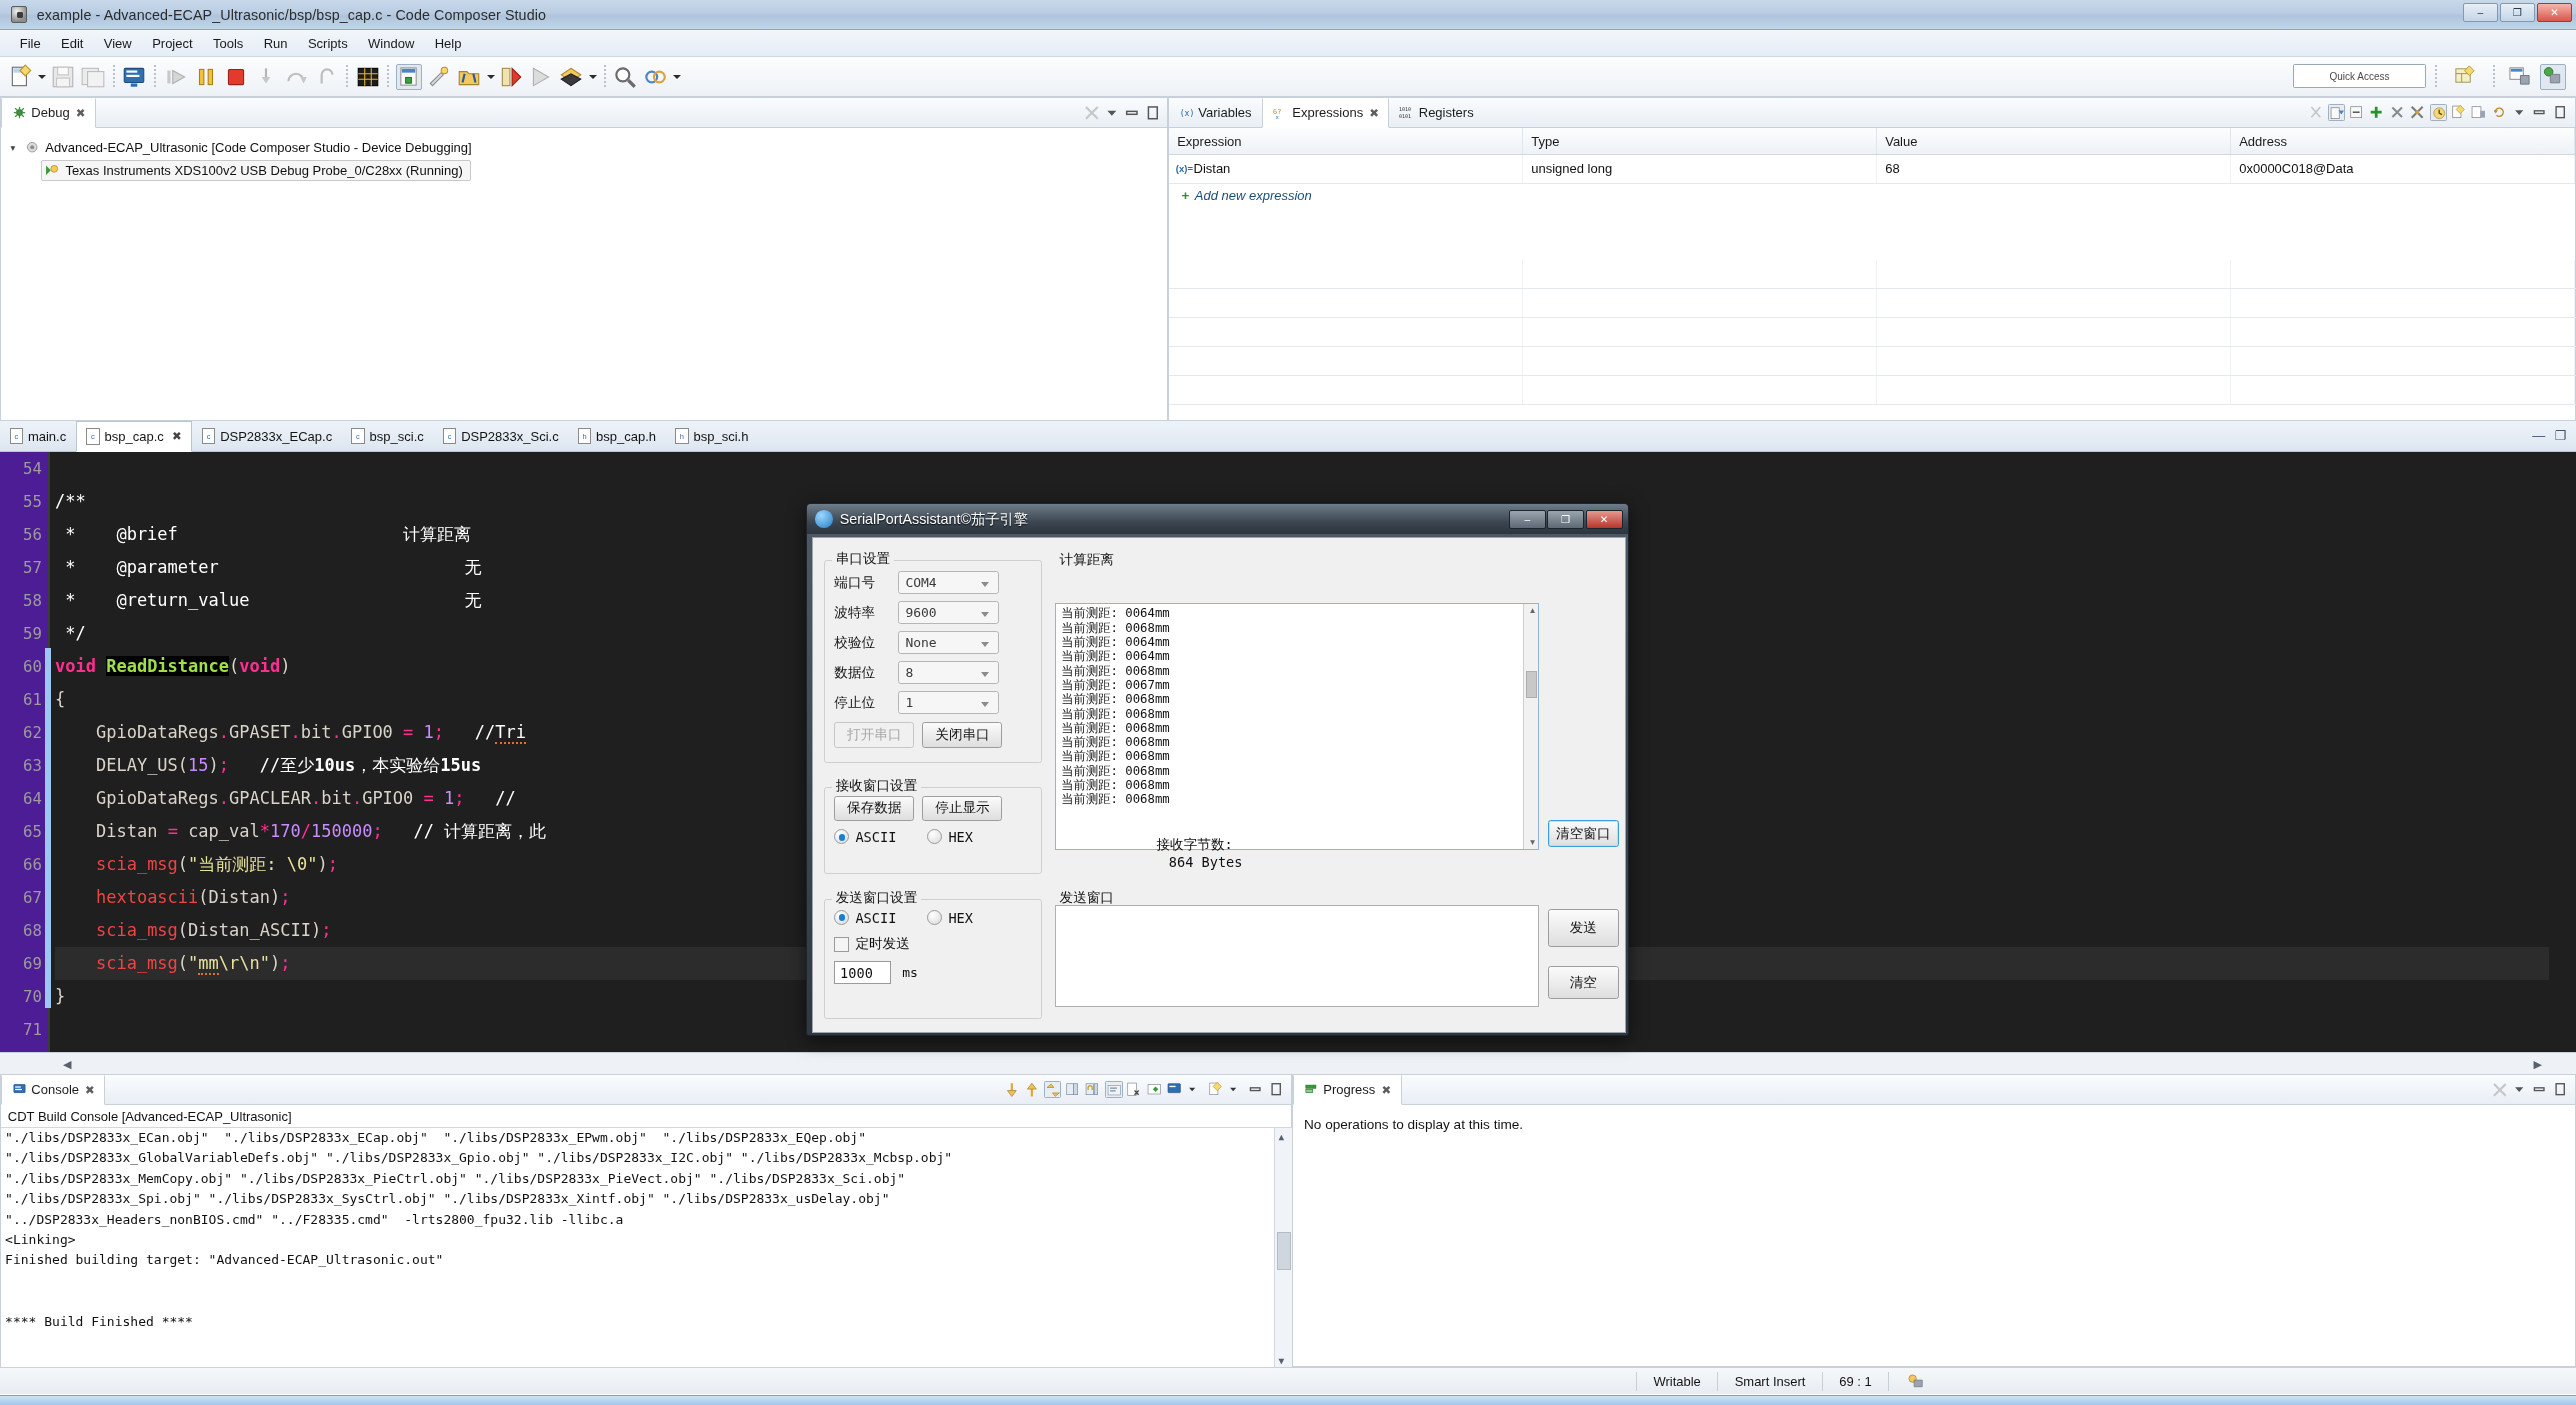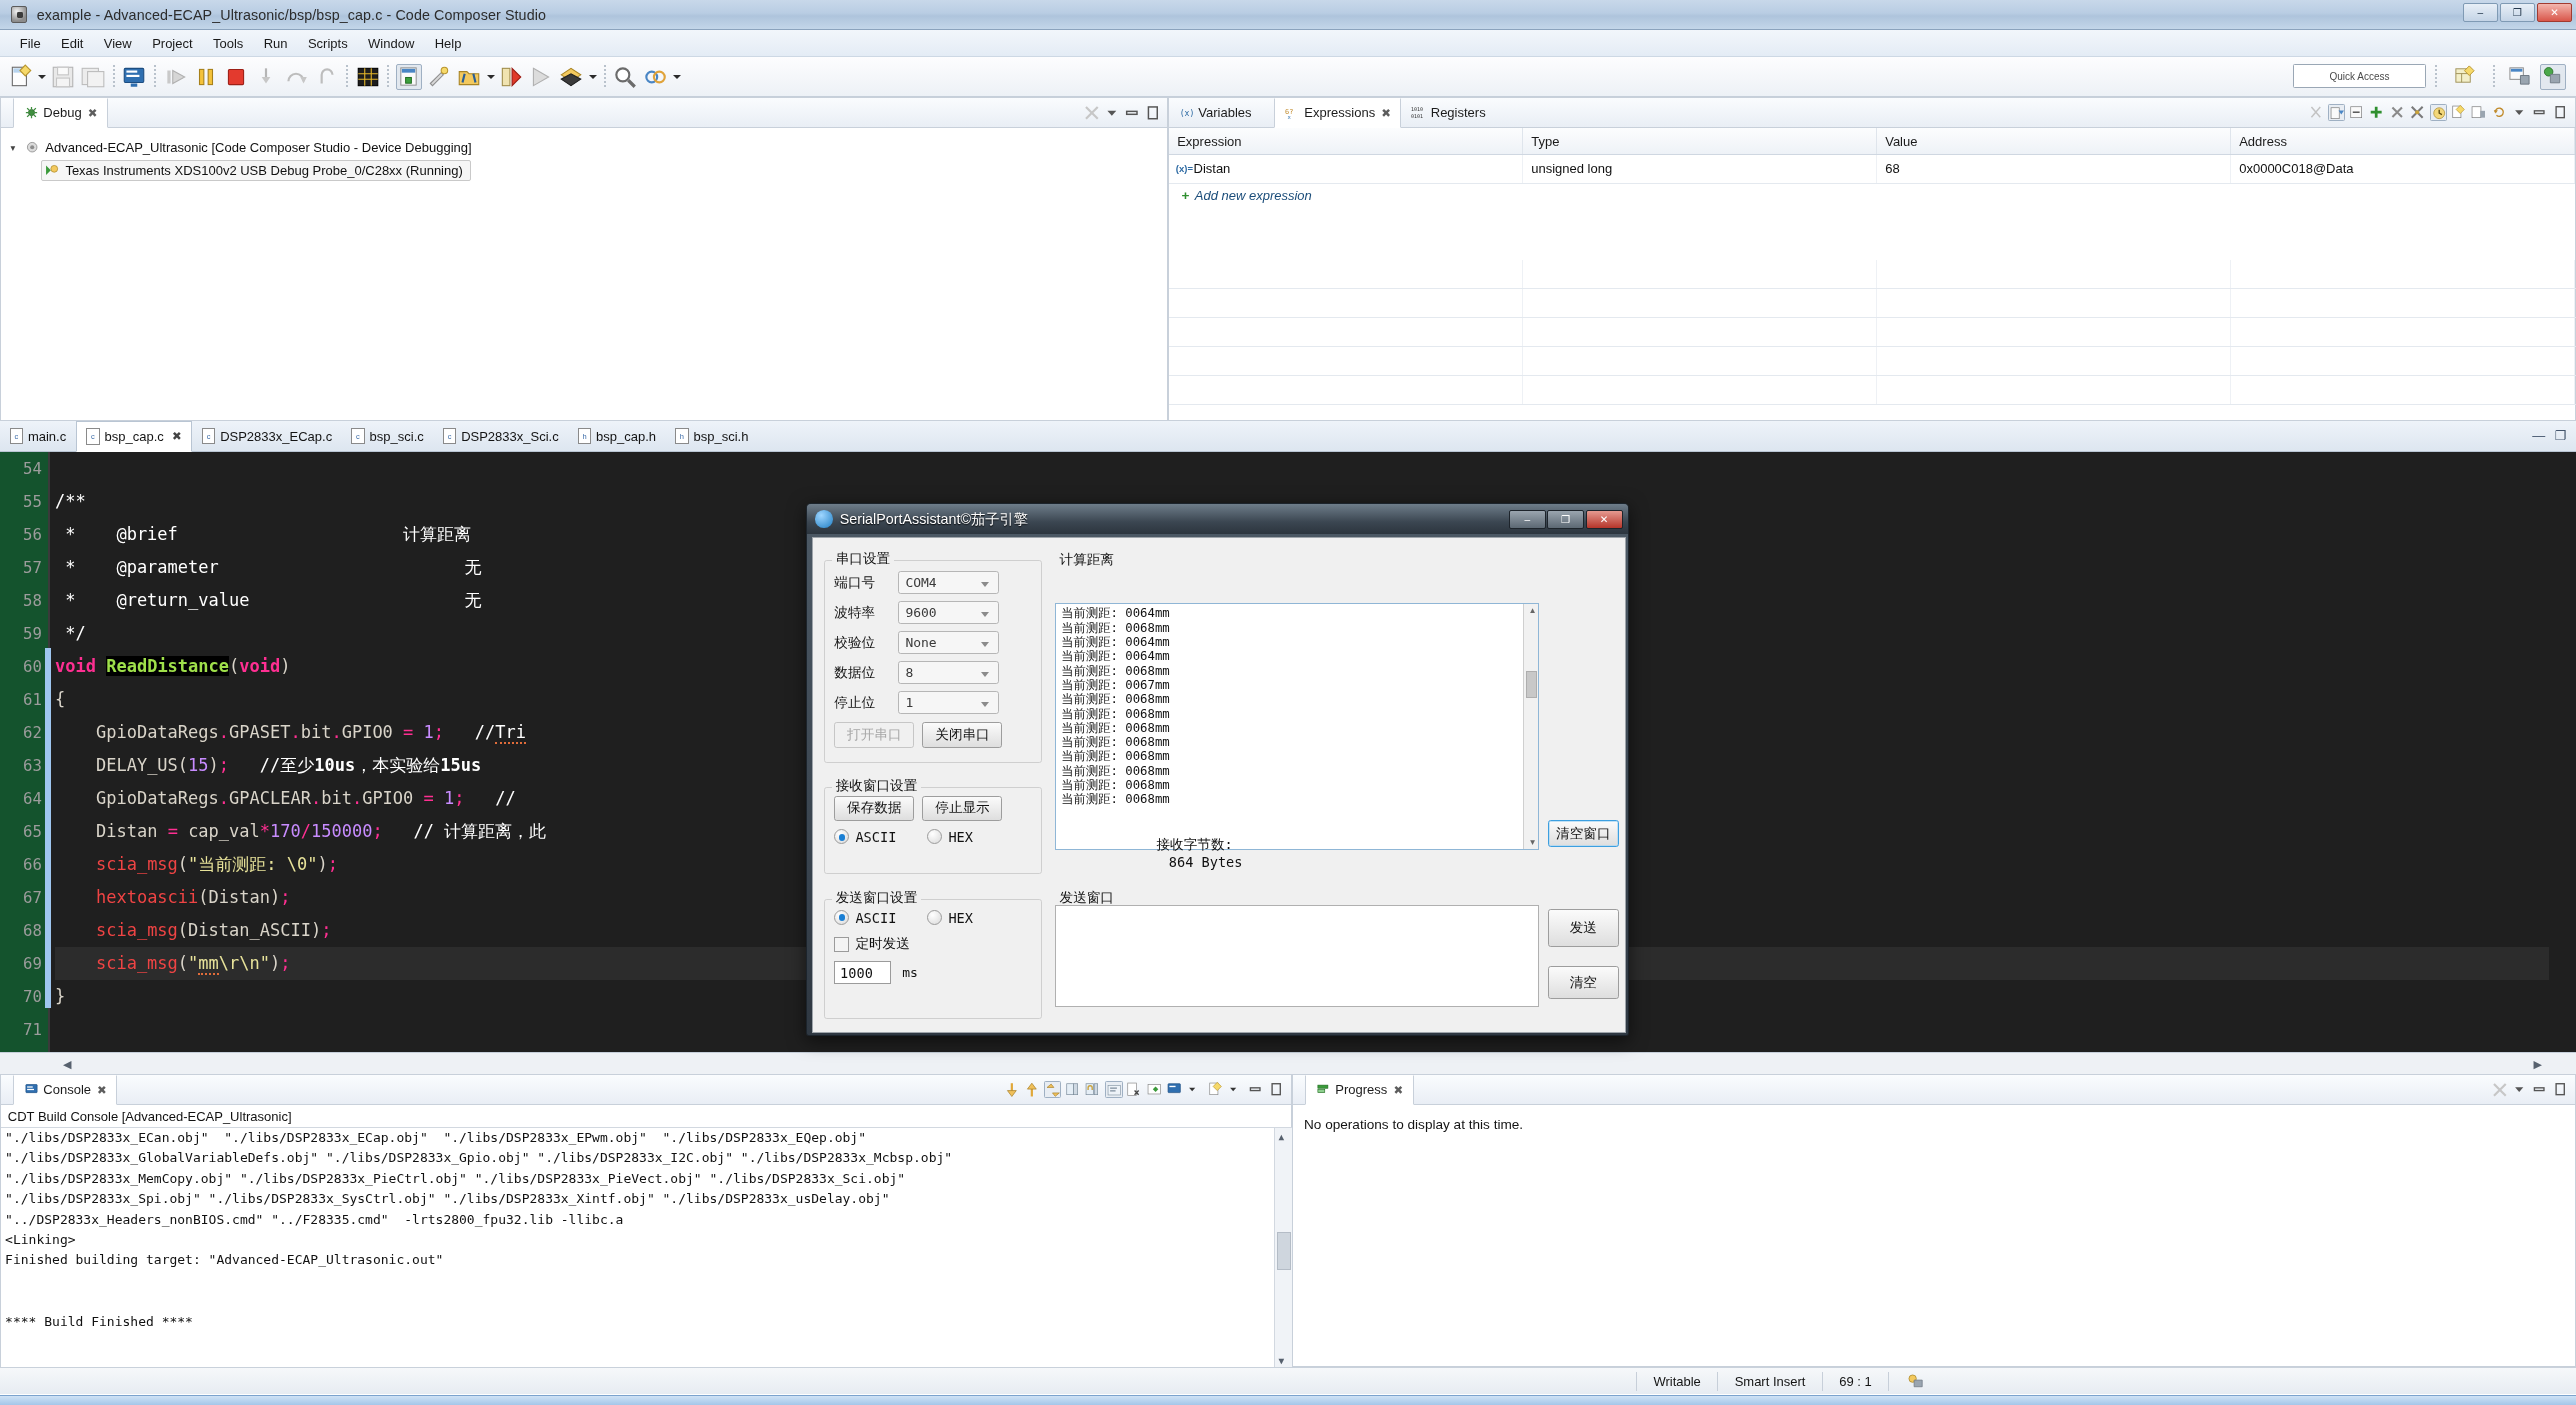--- a/index.html
+++ b/index.html
@@ -78,21 +78,21 @@
   .panel { position: absolute; background: #fbfcfd; border: 0.7px solid #c8d0da; }
   .panel-tabs {
     height: 30px; background: linear-gradient(to bottom,#fafcfe,#e9eef5);
     border-bottom: 0.7px solid #c8d0da; display: flex; align-items: stretch;
   }
   .ptab {
     display: flex; align-items: center; padding: 0 9.5px; font-size: 13px; color: #1c1c1c;
     border-right: 0.7px solid transparent; white-space: nowrap;
   }
   .ptab.active { background: #ffffff; border: 0.7px solid #c8d0da; border-bottom-color: #ffffff;
-    border-top: 1.4px solid #ffffff; margin-bottom:-0.7px;margin-left:12px; }
+    border-top: 1.4px solid #ffffff; margin-bottom:-0.7px; }
   .ptab .tico { width: 15px; height: 15px; margin-right: 4.8px; flex: 0 0 auto; }
   .ptab .xmark { margin-left: 6.1px; font-size: 11.6px; color: #5d5d5d; }
   .ptools { margin-left: auto; display: flex; align-items: center; padding-right: 5.5px; gap: 2.7px; }
   .ptool { width: 17.7px; height: 17.7px; border-radius: 1.4px; }
   .ptool.framed { border: 0.7px solid #9fb0c3; background: #e8edf3; }
 
   
   #debugPanel { left: 0; top: 97px; width: 1168px; height: 324px; background:#ffffff; }
   .debug-body { padding: 8.2px 0 0 9.5px; font-size: 13px; color:#111; }
   .dnode { display: flex; align-items: center; height: 23px; }
@@ -121,21 +121,21 @@
   .etabs { height: 31px; background: linear-gradient(to bottom,#eef3f9,#dde6f0);
     display:flex; align-items:stretch; border-bottom:0.7px solid #b9c5d3; position:relative; }
   .etab { display:flex; align-items:center; padding: 0 9.5px; font-size:13px; color:#141414; white-space:nowrap; }
   .etab.active { background:#ffffff; border-left:0.7px solid #b9c5d3; border-right:0.7px solid #b9c5d3;
                  border-top:0.7px solid #b9c5d3; border-bottom:0.7px solid #ffffff; margin-bottom:-0.7px; }
   .etab .fico { width:13.6px;height:16.4px;margin-right:4.8px;border:0.7px solid #8a8a8a;background:#fff;
                 position:relative;font-size:7.5px;color:#3c6ca8;text-align:center;line-height:15px; }
   .emin { position:absolute; right:9.5px; top:6.8px; display:flex; gap:9.5px; font-size:13px; color:#41536a; }
 
   .codearea { position:absolute; left:0; top:31px; width:2576px; height:622px; background:#1f1f1f; }
-  .gutter { position:absolute; left:0; top:0; width:50px; height:651px; background:#14532d;
+  .gutter { position:absolute; left:0; top:0; width:50px; height:651px; background:#4c1d95;
             border-right: 2px solid #3a3a3a; }
   .gnum { height:33px; line-height:33px; text-align:right; padding-right:6.1px;
           font-family:"DejaVu Sans Mono", monospace; font-size:15.7px; color:#9c9c9c; }
   .gmark { position:absolute; left:45px; width:5.5px; background:#9fc6ef; }
   .codelines { position:absolute; left:55px; top:0; right:27px; }
   .cl { height:33px; line-height:33px; font-family:"DejaVu Sans Mono", monospace;
         font-size:17px; white-space:pre; color:#d4d4d4; }
   .cl.cur { background:#2c2c2c; }
   .kw { color:#ff2f92; font-weight:bold; }
   .fn { color:#9fe04a; font-weight:bold; background:#000; }

